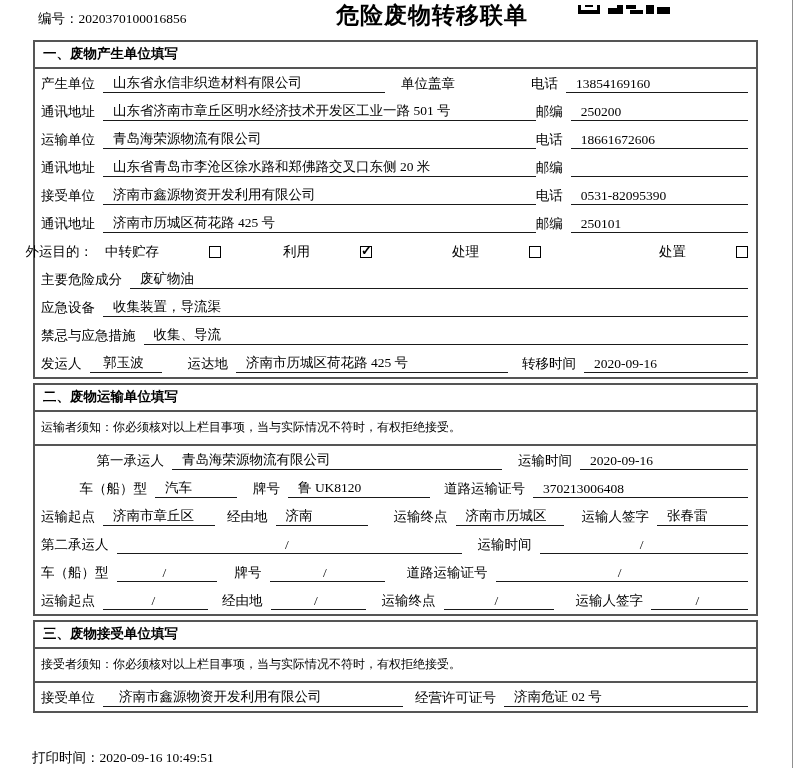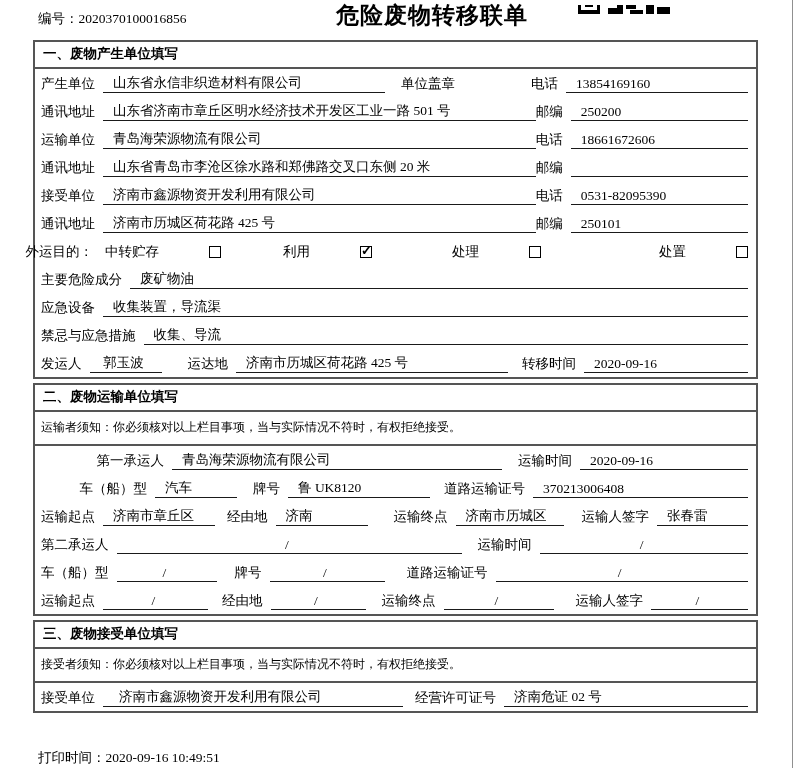--- a/index.html
+++ b/index.html
@@ -18,21 +18,21 @@
   .notice{font-size:12px;padding:7px 8px 8px 6px;border-bottom:2px solid #555;white-space:nowrap;}
   .row{display:flex;align-items:flex-end;height:24px;padding:0 8px 4px 6px;font-size:13.5px;white-space:nowrap;box-sizing:content-box;justify-content:flex-end;}
   .lbl{flex:none;margin-right:8px;}
   .fill{border-bottom:1px solid #1a1a1a;padding:0 4px 0 10px;box-sizing:border-box;overflow:hidden;}
   .grow{flex:1;}
   .rt{margin-left:auto;}
   .ctr{text-align:center;padding-left:0;}
   .opt{display:inline-flex;align-items:center;gap:43px;}
   .cbx{display:inline-block;width:12px;height:12px;border:1.5px solid #000;margin-left:7px;position:relative;box-sizing:border-box;}
   .cbx[data-checked="true"]::after{content:"\2713";position:absolute;left:0px;top:-4px;font-size:13px;font-weight:bold;}
-  .print-time{position:absolute;left:38px;top:749px;font-size:13.5px;white-space:nowrap;}
+  .print-time{position:absolute;left:32px;top:749px;font-size:13.5px;white-space:nowrap;}
 </style>
 </head>
 <body>
 
 <div class="doc-no">
   <span>编号：</span><span>2020370100016856</span>
 </div>
 <h1 class="title">危险废物转移联单</h1>
 <div class="qr">
   <svg width="92" height="9" viewBox="0 0 92 9">

